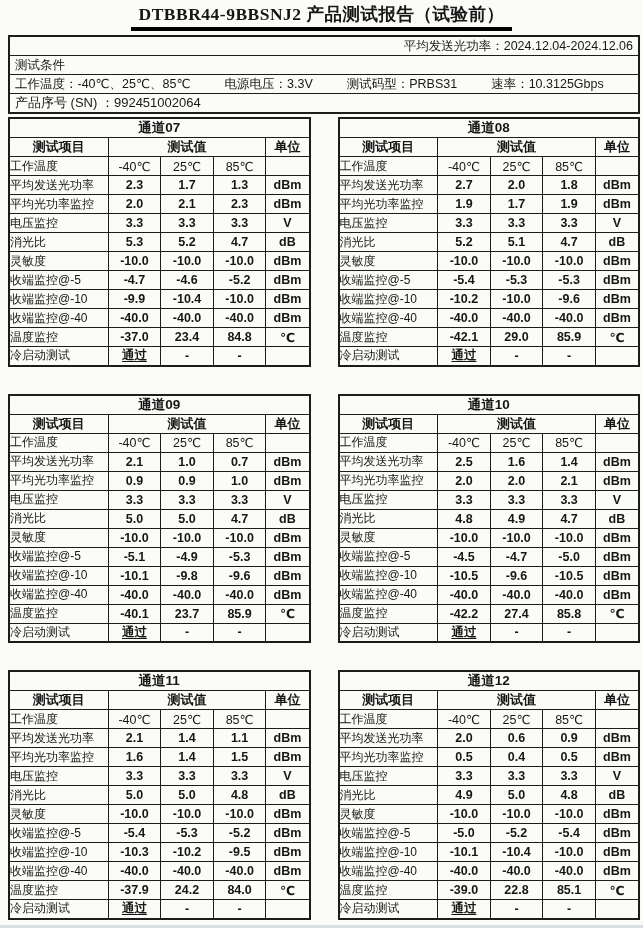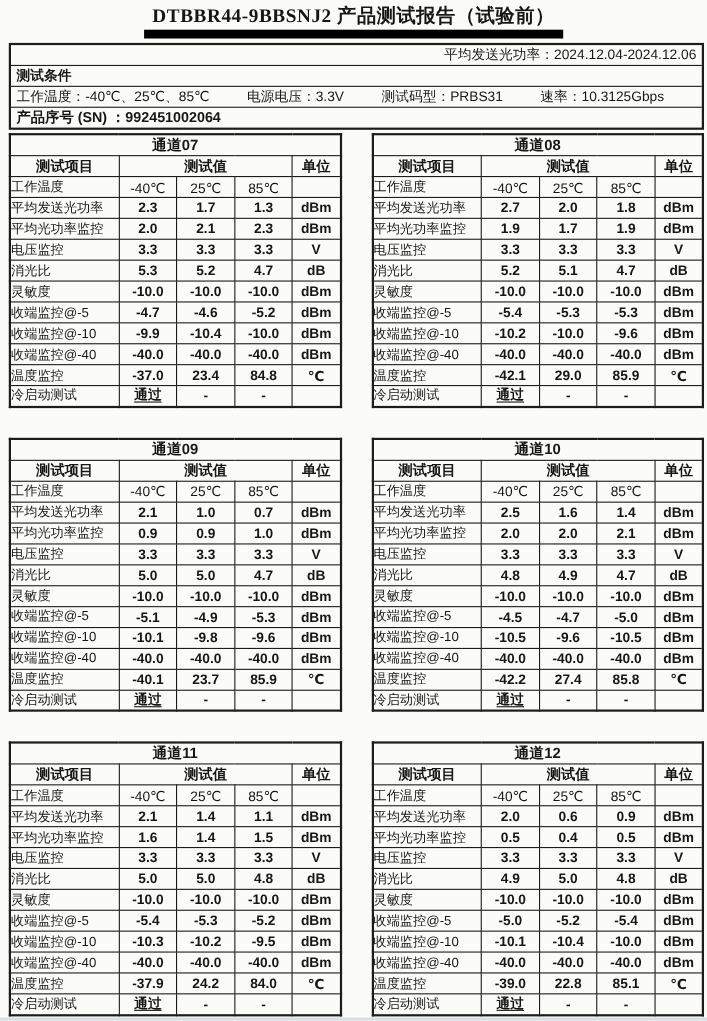--- a/index.html
+++ b/index.html
@@ -9,32 +9,32 @@
     font-family:"Liberation Sans","DejaVu Sans",sans-serif;
   }
   .page{position:absolute;inset:0;}
 
   
   .title-wrap{text-align:center;padding-top:2px;}
   .title{
     display:inline-block;
     font-family:"Liberation Serif","DejaVu Serif",serif;
     font-weight:bold;font-size:17.5px;letter-spacing:.5px;
-    border-bottom:8px solid #000000;padding:0 8px 1px 8px;
+    border-bottom:4px solid #000000;padding:0 8px 1px 8px;
   }
 
   
   .info-box{margin:4px 3px 0 8px;border:2px solid #1c1c1c;background:transparent;}
   .info-row{
     display:flex;align-items:center;height:18px;line-height:18px;
     font-size:12.5px;padding:0 5px;border-bottom:1.6px solid #1c1c1c;
   }
   .info-row:last-child{border-bottom:none;}
   .time-row{justify-content:flex-end;}
-  .bold{font-weight:bold;}
+  .bold{font-weight:normal;}
   .cond-item{margin-right:34px;white-space:nowrap;}
   .cond-item:last-child{margin-right:17px;}
   .sn-row{font-size:13px;}
 
   
   .tables-grid{
     display:grid;grid-template-columns:1fr 1fr;
     column-gap:8px;row-gap:13px;margin:3px 3px 0 8px;gap:27px;
   }
   table.chan{

